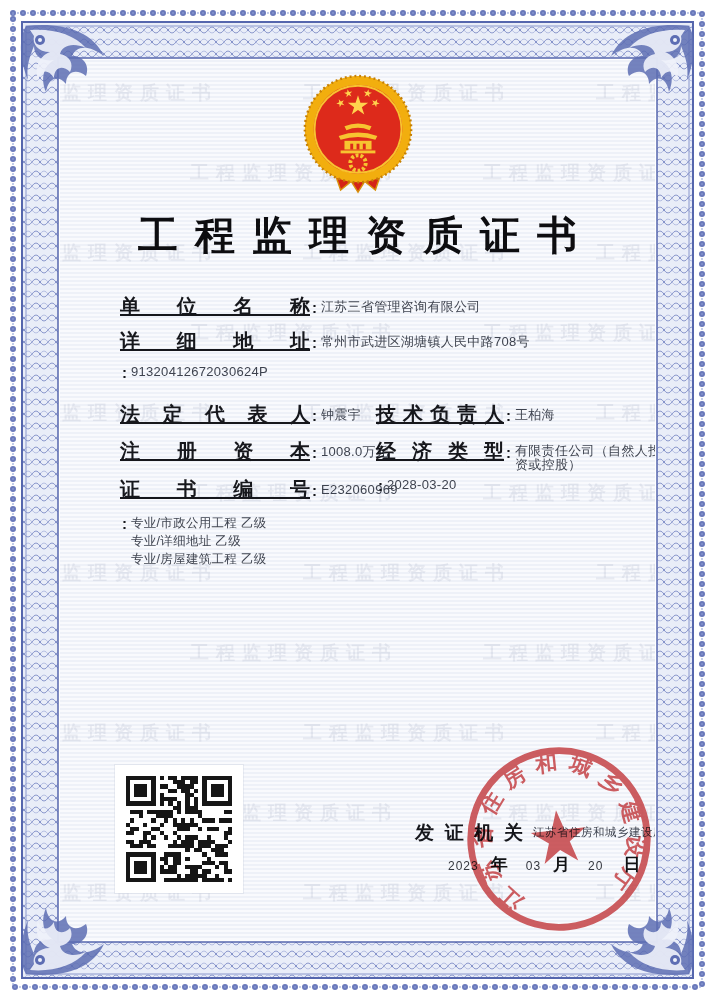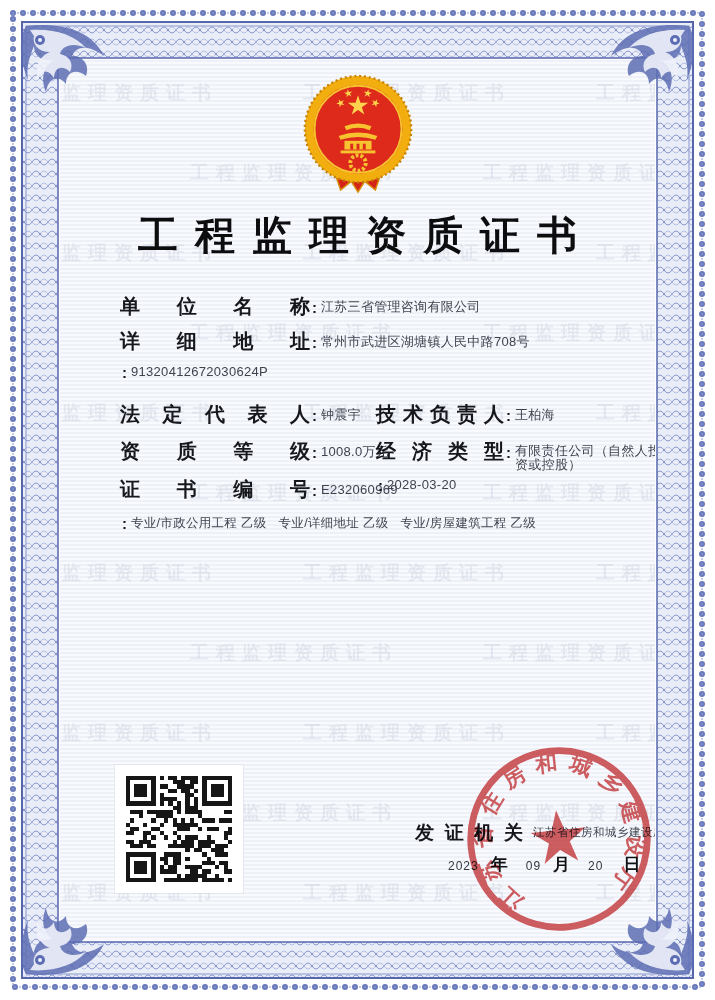--- a/index.html
+++ b/index.html
@@ -33,30 +33,30 @@
     position:absolute;top:148px;left:0;right:0;text-align:center;
     font-size:40px;font-weight:bold;color:#0d0d10;
     letter-spacing:17px;text-indent:17px;
   }
   
   .frow{position:absolute;left:60px;right:10px;height:30px;}
   .fgrp{position:absolute;left:0;top:0;display:flex;align-items:flex-end;}
   .fgrp.right{left:256px;}
   .flabel{
     font-weight:bold;color:#16171c;text-align:justify;text-align-last:justify;
-    font-size:20px;line-height:24px;display:inline-block;
+    font-size:20px;line-height:24px;display:inline-block;text-decoration:underline;
   }
   .w190{width:190px;} .w128{width:128px;}
   .colon{font-weight:bold;font-size:15px;color:#16171c;margin:0 4px 2px 2px;}
   .fvalue{
     font-size:13px;color:#3e434f;letter-spacing:.3px;line-height:14px;
     padding-bottom:4px;max-width:230px;
   }
   .fvalue.wrap{width:158px;white-space:normal;padding-bottom:0;margin-bottom:-9px;}
-  .grade-lines{display:flex;flex-direction:row;gap:12px;padding-bottom:0;}
+  .grade-lines{display:flex;flex-direction:column;gap:3px;padding-bottom:0;}
   .grade-lines div{font-size:12.5px;color:#3e434f;letter-spacing:.3px;line-height:15px;}
   .fgrp.topalign{align-items:flex-start;}
   .fgrp.topalign .grade-lines{margin-top:7px;}
   
   .qr-card{position:absolute;left:55px;top:705px;width:106px;height:106px;background:#fff;padding:11px;box-shadow:0 0 0 1px rgba(200,205,220,.35);}
   .qr-card svg{width:106px;height:106px;display:block;}
   
   .issuer-row{position:absolute;left:355px;top:761px;display:flex;align-items:flex-end;justify-content:flex-end;}
   .issuer-label{font-weight:bold;font-size:19px;color:#16171c;width:108px;text-align:justify;text-align-last:justify;line-height:23px;}
   .issuer-value{font-size:11.5px;color:#3e434f;padding:0 0 4px 10px;letter-spacing:.5px;white-space:nowrap;}
@@ -191,21 +191,21 @@
         </div>
         <div class="fgrp right">
           <span class="flabel w128">技术负责人</span>
           <span class="colon">:</span>
           <span class="fvalue">王柏海</span>
         </div>
       </div>
 
       <div class="frow" style="top:379px">
         <div class="fgrp">
-          <span class="flabel w190">资质等级</span>
+          <span class="flabel w190">注册资本</span>
           <span class="colon">:</span>
           <span class="fvalue">1008.0万元</span>
         </div>
         <div class="fgrp right">
           <span class="flabel w128">经济类型</span>
           <span class="colon">:</span>
           <span class="fvalue wrap">有限责任公司（自然人投资或控股）</span>
         </div>
       </div>
 
@@ -239,21 +239,21 @@
       </div>
 
       <div class="issuer-row">
         <span class="issuer-label">发证机关</span>
         <span class="issuer-value">江苏省住房和城乡建设厅</span>
       </div>
 
       <div class="date-row">
         <span class="dnum">2023</span>
         <span class="dunit">年</span>
-        <span class="dnum gap">09</span>
+        <span class="dnum gap">03</span>
         <span class="dunit">月</span>
         <span class="dnum gap">20</span>
         <span class="dunit" style="margin-left:20px">日</span>
       </div>
 
       <svg class="seal" viewBox="0 0 200 200">
         <defs>
           <path id="sealArc" d="M75.4,167.7 A72,72 0 1 1 124.6,167.7" fill="none"></path>
         </defs>
         <circle cx="100" cy="100" r="92" fill="none" stroke="#c23a3e" stroke-width="7"></circle>

